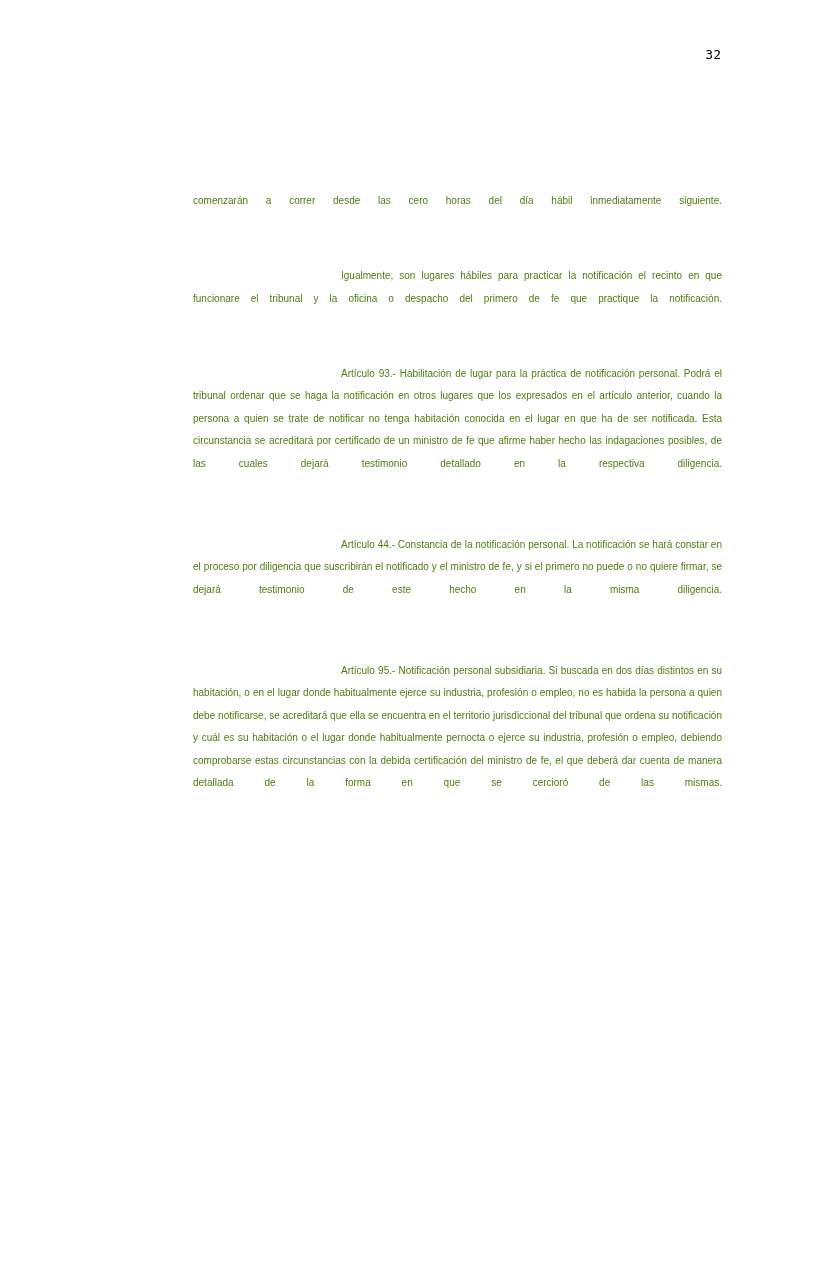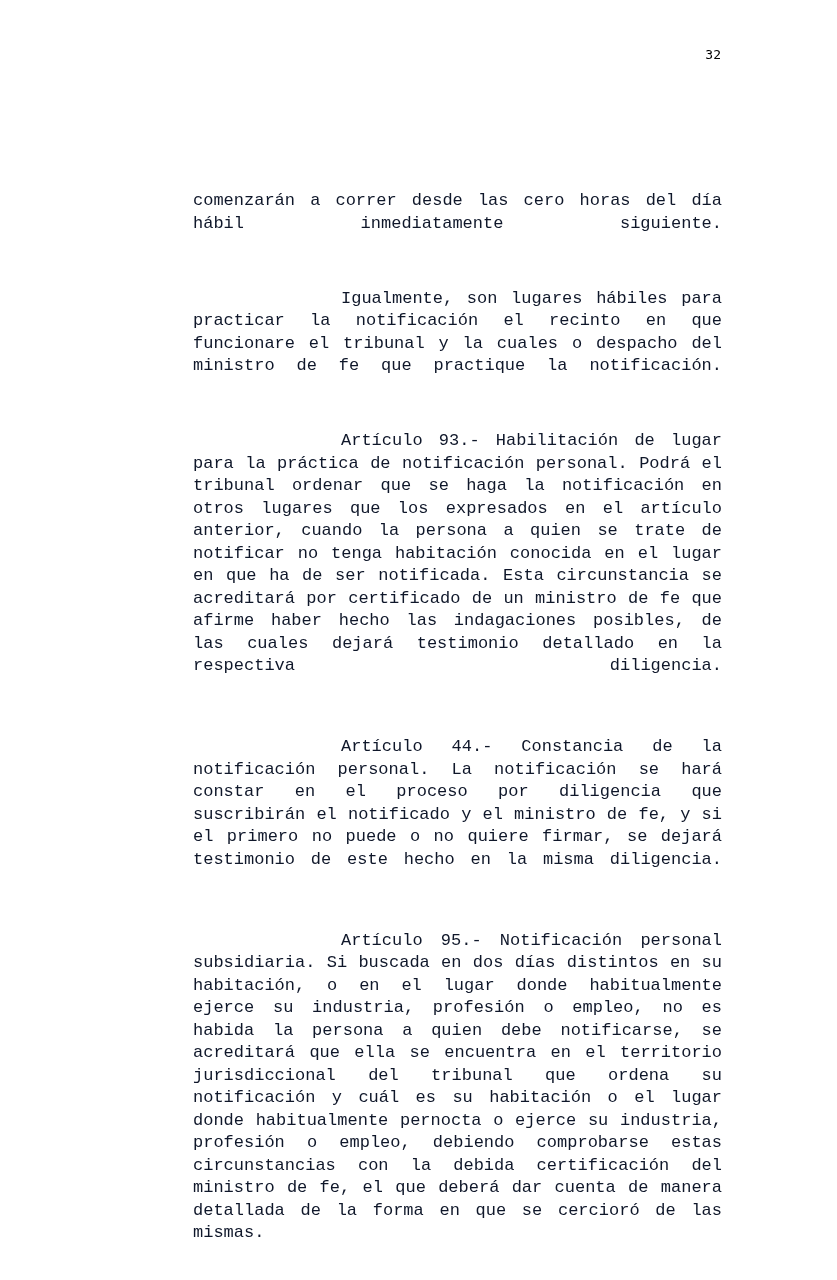--- a/index.html
+++ b/index.html
@@ -27,27 +27,27 @@
     color: #000000;
   }
   .body-area {
     position: absolute;
     left: 193px;
     top: 190px;
     width: 529px;
   }
   p.para {
     margin: 0 0 30px 0;
-    font-family: Liberation Mono, monospace;
-    font-size: 17px;
+    font-family: Liberation Sans, sans-serif;
+    font-size: 10px;
     line-height: 22.5px;
     text-align: justify;
     text-justify: inter-word;
     letter-spacing: 0px;
-    color: #0f172a;
+    color: #4d7c0f;
     white-space: pre-wrap;
   }
   p.para:last-child {
     margin-bottom: 16px;
   }
   p.para.indent {
     text-indent: 148px;
   }
   p.para.gap-big {
     margin-bottom: 36px;
@@ -63,21 +63,21 @@
 <body>
 
 <div class="page">
 
   <div class="page-number">32</div>
 
   <div class="body-area">
 
     <p class="para">comenzarán a correr desde las cero horas del día hábil inmediatamente siguiente.</p>
 
-    <p class="para indent">Igualmente, son lugares hábiles para practicar la notificación el recinto en que funcionare el tribunal y la cuales o despacho del ministro de fe que practique la notificación.</p>
+    <p class="para indent">Igualmente, son lugares hábiles para practicar la notificación el recinto en que funcionare el tribunal y la oficina o despacho del primero de fe que practique la notificación.</p>
 
     <p class="para indent gap-big">Artículo 93.- Habilitación de lugar para la práctica de notificación personal. Podrá el tribunal ordenar que se haga la notificación en otros lugares que los expresados en el artículo anterior, cuando la persona a quien se trate de notificar no tenga habitación conocida en el lugar en que ha de ser notificada. Esta circunstancia se acreditará por certificado de un ministro de fe que afirme haber hecho las indagaciones posibles, de las cuales dejará testimonio detallado en la respectiva diligencia.</p>
 
     <p class="para indent gap-big">Artículo 44.- Constancia de la notificación personal. La notificación se hará constar en el proceso por diligencia que suscribirán el notificado y el ministro de fe, y si el primero no puede o no quiere firmar, se dejará testimonio de este hecho en la misma diligencia.</p>
 
 
     <p class="para indent">Artículo 95.- Notificación personal subsidiaria. Si buscada en dos días distintos en su habitación, o en el lugar donde habitualmente ejerce su industria, profesión o empleo, no es habida la persona a quien debe notificarse, se acreditará que ella se encuentra en el territorio jurisdiccional del tribunal que ordena su notificación y cuál es su habitación o el lugar donde habitualmente pernocta o ejerce su industria, profesión o empleo, debiendo comprobarse estas circunstancias con la debida certificación del ministro de fe, el que deberá dar cuenta de manera detallada de la forma en que se cercioró de las mismas.</p>
 
   </div>
 </div>

